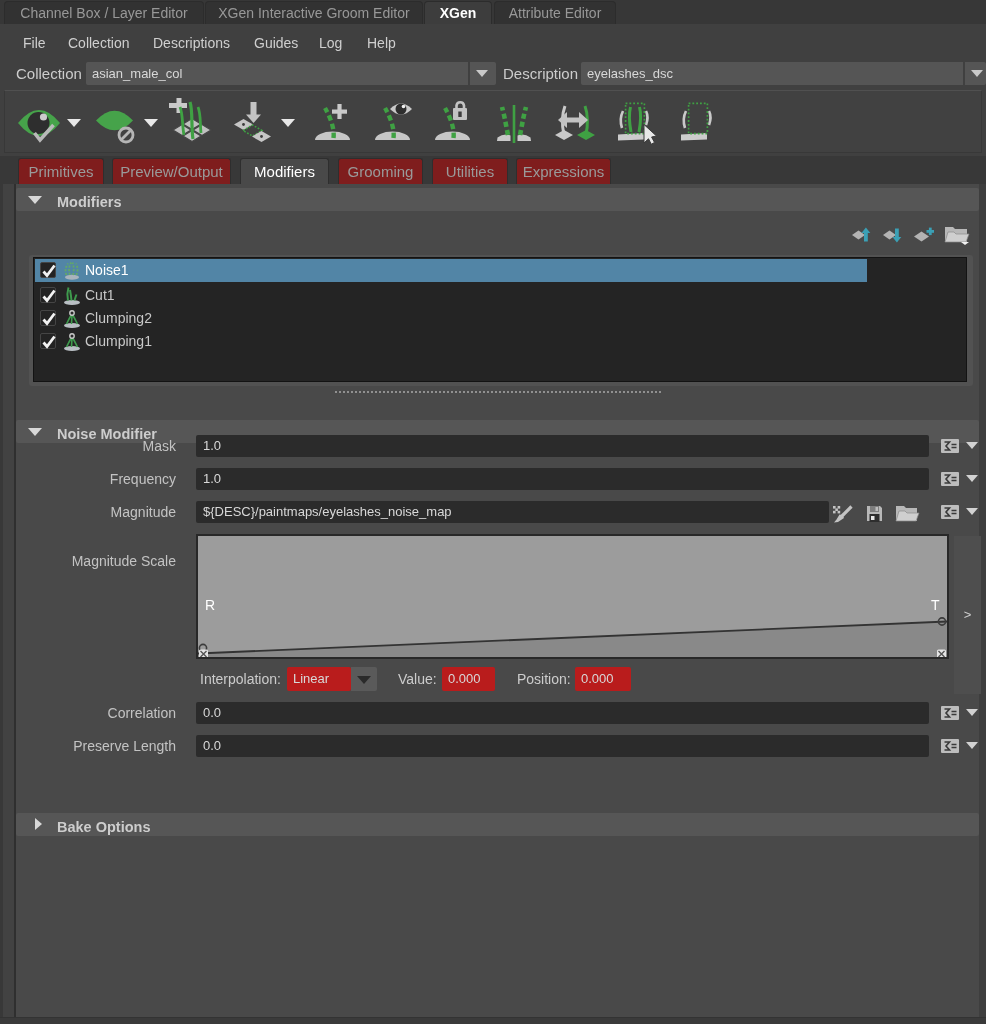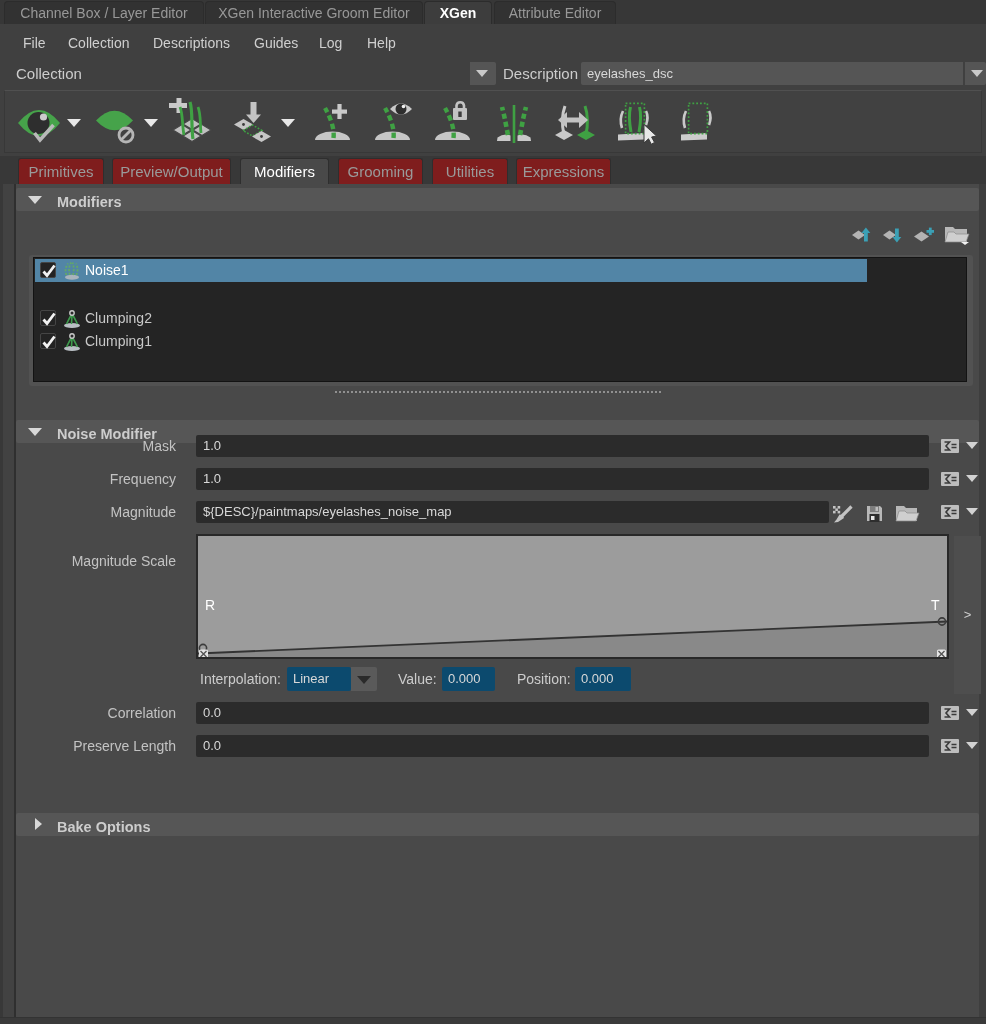--- a/index.html
+++ b/index.html
@@ -85,21 +85,21 @@
           border-left:6.5px solid transparent; border-right:6.5px solid transparent;
           border-top:7.5px solid #d2d2d2; }
 
   
   #ramp { position:absolute; left:196px; top:350px; width:753px; height:125px;
           background:#9c9c9c; border:2px solid #282828; }
   #rampexp { position:absolute; left:954px; top:352px; width:27px; height:158px;
              background:#4e4e4e; color:#d0d0d0; font-size:13px; text-align:center; line-height:158px;}
 
   .small { font-size:14px; color:#cccccc; }
-  .sfield { position:absolute; height:24px; background:#0c4a6e; border-radius:2px;
+  .sfield { position:absolute; height:24px; background:#b91c1c; border-radius:2px;
             color:#d8d8d8; font-size:13px; line-height:24px; text-align:left; padding-left:6px; }
 </style>
 </head>
 <body>
 
 <div class="abs" id="topbar">
   <div class="ttab" style="left:205px;width:218px;">XGen Interactive Groom Editor</div>
   <div class="ttab" style="left:4px;  width:200px;">Channel Box / Layer Editor</div>
   <div class="ttab act" style="left:424px;width:68px;">XGen</div>
   <div class="ttab" style="left:494px;width:122px;">Attribute Editor</div>
@@ -109,20 +109,21 @@
   <div class="mitem" style="left:23px;">File</div>
   <div class="mitem" style="left:68px;">Collection</div>
   <div class="mitem" style="left:153px;">Descriptions</div>
   <div class="mitem" style="left:254px;">Guides</div>
   <div class="mitem" style="left:319px;">Log</div>
   <div class="mitem" style="left:367px;">Help</div>
 </div>
 
 <div class="abs" id="colrow">
   <div class="clabel" style="left:16px;">Collection</div>
+  <div class="combo" style="left:86px; width:382px;">asian_male_col</div>
   <div class="cbtn" style="left:470px; width:26px;">
       <div class="arr"></div>
     </div>
   <div class="clabel" style="left:503px;">Description</div>
   <div class="combo" style="left:581px; width:382px;">eyelashes_dsc</div>
   <div class="cbtn" style="left:965px; width:21px;">
       <div class="arr"></div>
     </div>
 </div>
 
@@ -265,20 +266,32 @@
             <path d="M2.5,8.5 L6,12.5 L13.5,2.5" stroke="#f2f2f2" stroke-width="2.8" fill="none"></path>
           </svg></div>
       <svg class="licon" width="20" height="19" viewBox="0 0 20 19">
         <ellipse cx="10" cy="16.2" rx="7" ry="2.5" fill="#a9b3bc"></ellipse>
         <path d="M4.5,14 Q2,8.5 6,2.5" stroke="#63a869" stroke-width="1.8" fill="none" stroke-dasharray="2.2 1.5"></path>
         <path d="M7.8,14 Q5.8,7 9.2,1.5" stroke="#63a869" stroke-width="1.8" fill="none" stroke-dasharray="2.2 1.5"></path>
         <path d="M11,14 Q12.6,7.5 10.6,1.5" stroke="#63a869" stroke-width="1.8" fill="none" stroke-dasharray="2.2 1.5"></path>
         <path d="M14.2,14 Q17,9 14,2.5" stroke="#63a869" stroke-width="1.8" fill="none" stroke-dasharray="2.2 1.5"></path>
       </svg>
       <span class="ltxt">Noise1</span>
+      </div>
+    <div class="lrow" style="top:26px;">
+        <div class="chk"><svg width="16" height="16" viewBox="0 0 16 16">
+            <path d="M2.5,8.5 L6,12.5 L13.5,2.5" stroke="#f2f2f2" stroke-width="2.8" fill="none"></path>
+          </svg></div>
+      <svg class="licon" width="20" height="19" viewBox="0 0 20 19">
+        <ellipse cx="10" cy="16.5" rx="8" ry="2.4" fill="#b9bfc4"></ellipse>
+        <path d="M6,14.5 Q4.5,8 6.5,1.5" stroke="#3e9a4d" stroke-width="2" fill="none"></path>
+        <path d="M9.5,14.5 Q9,9 8,4" stroke="#3e9a4d" stroke-width="2" fill="none"></path>
+        <path d="M12.5,14.5 Q13.5,11 14.5,8.5" stroke="#3e9a4d" stroke-width="2" fill="none"></path>
+      </svg>
+      <span class="ltxt">Cut1</span>
       </div>
     <div class="lrow" style="top:49px;">
         <div class="chk"><svg width="16" height="16" viewBox="0 0 16 16">
             <path d="M2.5,8.5 L6,12.5 L13.5,2.5" stroke="#f2f2f2" stroke-width="2.8" fill="none"></path>
           </svg></div>
       <svg class="licon" width="20" height="19" viewBox="0 0 20 19">
         <ellipse cx="10" cy="16.5" rx="8" ry="2.4" fill="#b9bfc4"></ellipse>
         <path d="M9.2,6 Q6.5,11 4.5,15 M10,6 L9.5,15 M10.8,6 Q13.5,11 15.5,15" stroke="#3e9a4d" stroke-width="1.6" fill="none"></path>
         <circle cx="10" cy="4" r="2.2" fill="#2a2a2a" stroke="#c9c9c9" stroke-width="1.4"></circle>
       </svg>

